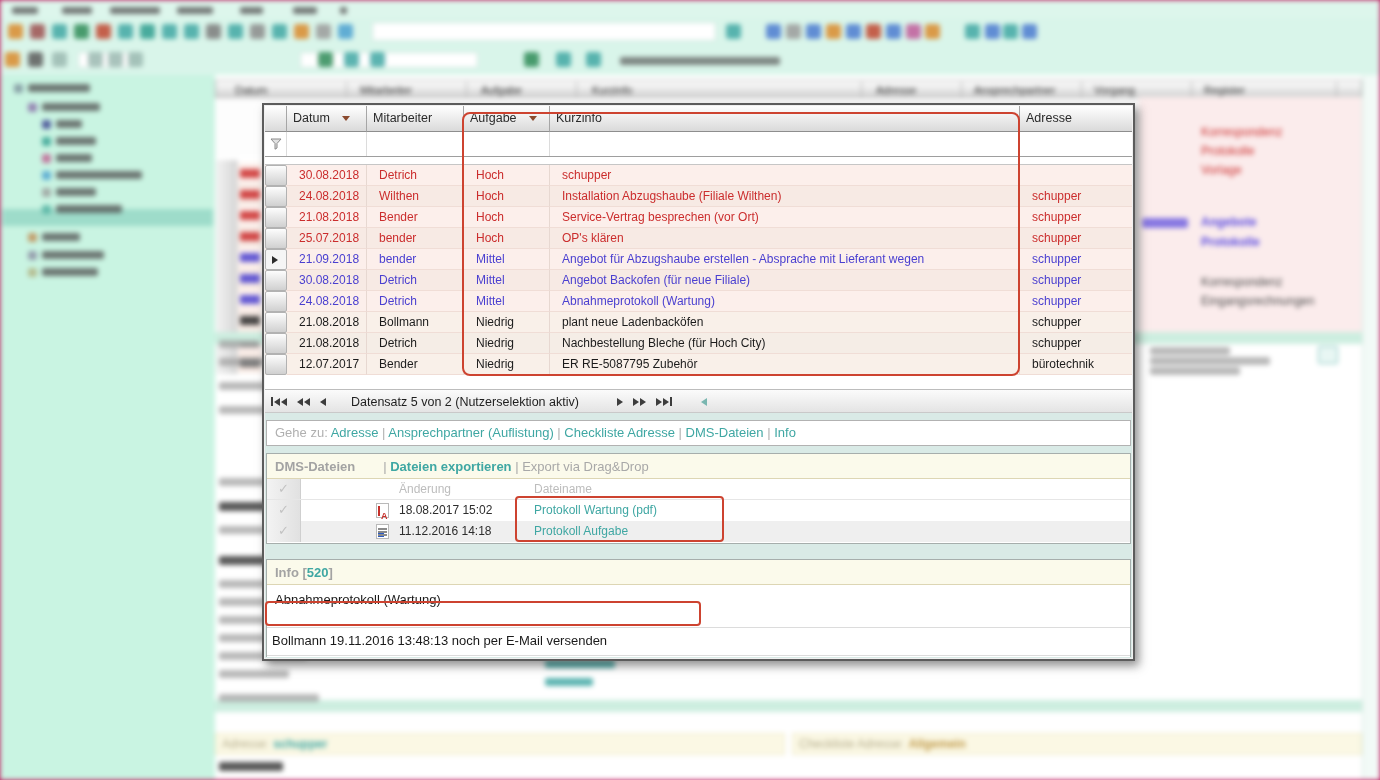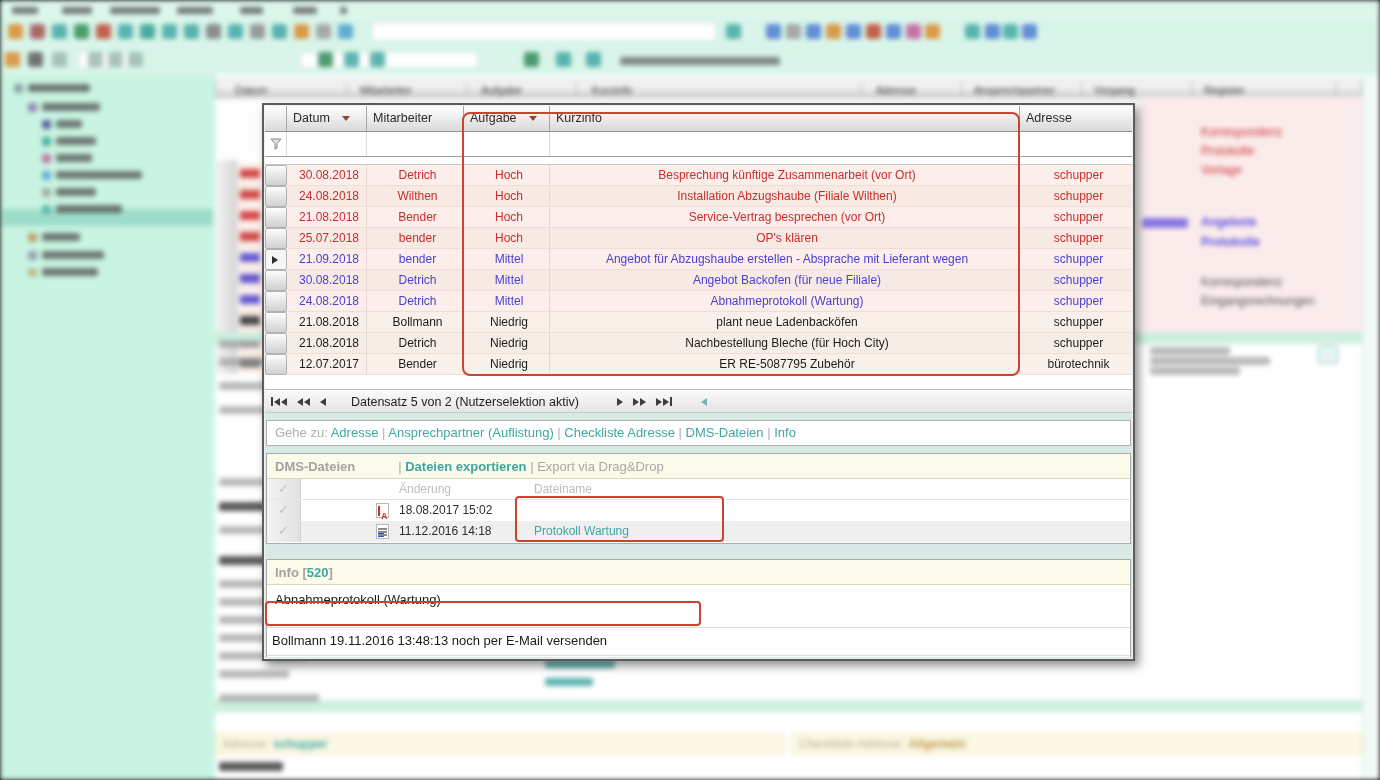--- a/index.html
+++ b/index.html
@@ -1,18 +1,18 @@
 <!DOCTYPE html>
 <html><head>
 <meta charset="utf-8">
 <style>
   * { margin:0; padding:0; box-sizing:border-box; }
   html,body { width:1380px; height:780px; overflow:hidden; }
   body { font-family:"Liberation Sans", sans-serif; background:#d9f5ea; }
-  .stage { position:relative; width:1380px; height:780px; background:#000000; }
+  .stage { position:relative; width:1380px; height:780px; background:#be185d; }
 
   
   .bg { position:absolute; inset:0; filter:blur(2.4px); }
   .menubar { position:absolute; left:0; top:0; width:1380px; height:18px; background:#ddf6ec; }
   .menu-item { position:absolute; top:7px; height:7px; background:#5a5a5a; border-radius:2px; opacity:.8; }
   .toolbar1 { position:absolute; left:0; top:18px; width:1380px; height:29px; background:#d9f5ea; }
   .toolbar2 { position:absolute; left:0; top:47px; width:1380px; height:28px; background:#d9f5ea; }
   .tbico { position:absolute; width:15px; height:15px; border-radius:3px; opacity:.85; }
   .tbinput { position:absolute; background:#ffffff; border:1px solid #cfe4dc; border-radius:2px; }
   .treepanel { position:absolute; left:0; top:75px; width:215px; height:705px; background:#c9f4e2; }
@@ -58,21 +58,21 @@
                border-top:5px solid #8b4a2e; margin-left:12px; vertical-align:middle; }
   .gfilter { display:flex; height:25px; border-bottom:1px solid #9e9e9e; }
   .gfcell { background:#fff; border-right:1px solid #dcdcdc; }
   .gband { height:8px; background:#fff; border-bottom:1px solid #c6c6c6; }
   .grow { display:flex; height:21px; font-size:12px; line-height:20px; background:#fcefeb; }
   .grow.alt { background:#f7eae4; }
   .grow.p-niedrig { background:#f5ede6; color:#1c1c1c; }
   .grow.p-niedrig.alt { background:#f9f0e9; }
   .grow.p-hoch { color:#cb2d2d; }
   .grow.p-mittel { color:#4a3fd0; }
-  .gcell { border-right:1px solid #e7d8d1; border-bottom:1px solid #f0ddd6; padding-left:5px; white-space:nowrap; overflow:hidden;text-align:center; }
+  .gcell { border-right:1px solid #e7d8d1; border-bottom:1px solid #f0ddd6; padding-left:12px; white-space:nowrap; overflow:hidden; }
   .ind { width:22px; min-width:22px; background:linear-gradient(#fdfdfd,#d0d0d0); border:1px solid #b2b2b2;
          border-radius:2px; position:relative; }
   .grow.sel .ind { background:#f5f5f5; }
   .selarrow { position:absolute; left:6px; top:6px; width:0; height:0;
               border-top:4px solid transparent; border-bottom:4px solid transparent; border-left:6px solid #2b2b2b; }
   .gfill { height:15px; background:#fff; }
 
   
   .navigator { position:absolute; left:0; top:283px; width:867px; height:24px;
                background:linear-gradient(#fbfbfb,#e4e4e4); border-top:1px solid #bdbdbd; border-bottom:1px solid #c9c9c9; }
@@ -88,21 +88,21 @@
   .gehezu { position:absolute; left:1px; top:314px; width:865px; height:26px; background:#fff;
             border:1px solid #b2b2b2; font-size:13px; line-height:24px; padding-left:8px; white-space:nowrap; }
   .gz-label { color:#b0b0b0; }
   .gz-link { color:#3fa7a3; cursor:pointer; }
   .gz-sep { color:#b0b0b0; }
 
   
   .dms { position:absolute; left:1px; top:347px; width:865px; height:91px; background:#fff; border:1px solid #a6aeac; }
   .sec-head { height:25px; background:#fbfaeb; border-bottom:1px solid #ddd6b4; display:flex; align-items:center; padding-left:8px; font-size:13px; }
   .sec-title { color:#a3a3a3; font-weight:bold; }
-  .dms-actions { margin-left:43px; color:#a8a8a8; }
+  .dms-actions { margin-left:28px; color:#a8a8a8; }
   .dms-actions .act { color:#3fa7a3; font-weight:bold; cursor:pointer; }
   .drow { display:flex; height:21px; font-size:12px; line-height:20px; }
   .drow .chk { width:34px; min-width:34px; background:linear-gradient(90deg,#f3f3f3,#e1e1e1); border-right:1px solid #cfcfcf;
                color:#c2c2c2; text-align:center; font-size:13px; }
   .drow .icoc { width:96px; min-width:96px; display:flex; justify-content:flex-end; align-items:center; padding-right:8px; }
   .drow .datec { width:133px; min-width:133px; color:#2d2d2d; padding-left:2px; }
   .drow .namec { flex:1; color:#3fa7a3; padding-left:4px; }
   .drow.hdr { color:#bdbdbd; border-bottom:1px solid #e6e6e6; }
   .drow.hdr .datec, .drow.hdr .namec { color:#bdbdbd; }
   .drow.r2 { background:#efefef; }
@@ -351,21 +351,20 @@
           <div class="gfcell" style="width:470px;min-width:470px;"></div>
           <div class="gfcell" style="flex:1;border-right:none;"></div>
         </div>
         <div class="gband"></div>
         <div id="grid-rows">
             <div class="grow p-hoch">
               <div class="ind"></div>
               <div class="gcell" style="width: 80px; min-width: 80px;">30.08.2018</div>
               <div class="gcell" style="width: 97px; min-width: 97px;">Detrich</div>
               <div class="gcell" style="width: 86px; min-width: 86px;">Hoch</div>
-              <div class="gcell" style="width: 470px; min-width: 470px;">Besprechung künftige Zusammenarbeit (vor Ort)</div>
               <div class="gcell" style="flex: 1 1 0%; border-right: none;">schupper</div>
             </div>
             <div class="grow p-hoch alt">
               <div class="ind"></div>
               <div class="gcell" style="width: 80px; min-width: 80px;">24.08.2018</div>
               <div class="gcell" style="width: 97px; min-width: 97px;">Wilthen</div>
               <div class="gcell" style="width: 86px; min-width: 86px;">Hoch</div>
               <div class="gcell" style="width: 470px; min-width: 470px;">Installation Abzugshaube (Filiale Wilthen)</div>
               <div class="gcell" style="flex: 1 1 0%; border-right: none;">schupper</div>
             </div>
@@ -491,28 +490,29 @@
           <div class="icoc"></div>
           <div class="datec">Änderung</div>
           <div class="namec" style="color:#bdbdbd;">Dateiname</div>
         </div>
         <div class="drow">
           <div class="chk">✓</div>
           <div class="icoc">
               <span class="fico pdf"></span>
             </div>
           <div class="datec">18.08.2017 15:02</div>
+          <div class="namec">Protokoll Wartung (pdf)</div>
         </div>
         <div class="drow r2">
           <div class="chk">✓</div>
           <div class="icoc">
               <span class="fico doc"></span>
             </div>
           <div class="datec">11.12.2016 14:18</div>
-          <div class="namec">Protokoll Wartung</div>
+          <div class="namec">Protokoll Aufgabe</div>
         </div>
       </div>
 
       <div class="info">
         <div class="sec-head">
           <span class="info-badge"><span>Info</span>&nbsp;<span>[</span><span class="num">520</span><span>]</span></span>
         </div>
         <div class="info-body">
           <div class="info-line1">Abnahmeprotokoll (Wartung)</div>
           <div class="isep" style="top:42px;"></div>

